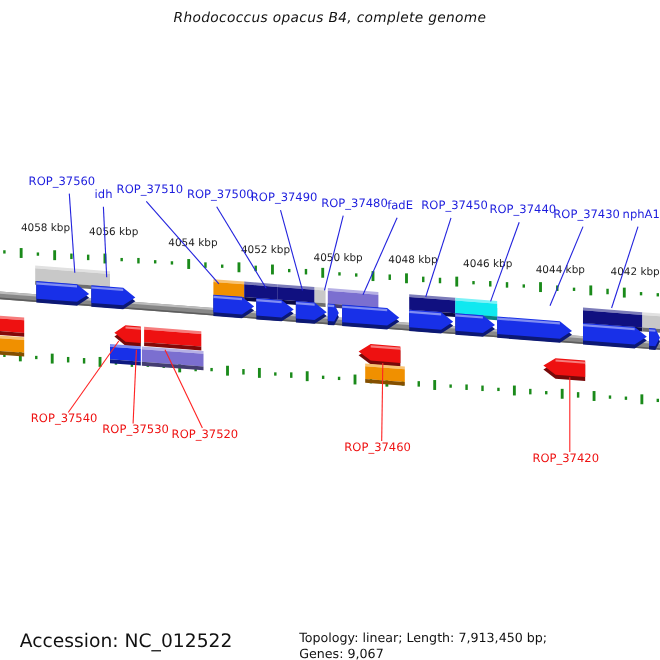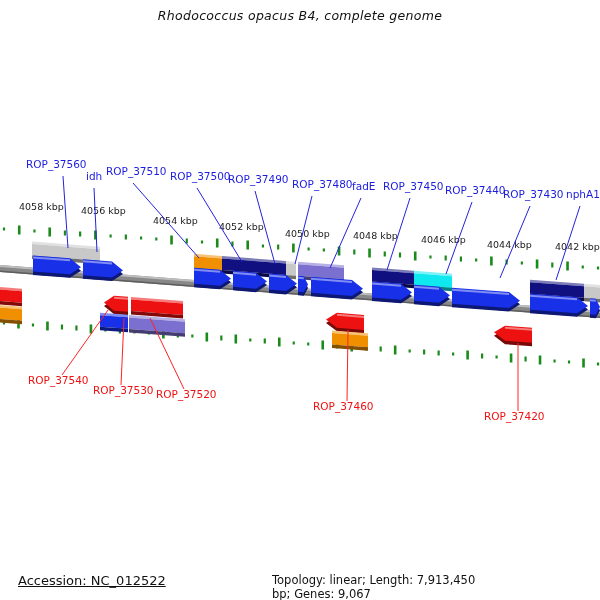--- a/index.html
+++ b/index.html
@@ -1,26 +1,26 @@
 <!DOCTYPE html>
 <html><head>
 <meta charset="utf-8">
 <style>
   html,body{margin:0;padding:0;}
   body{
     width:600px;height:600px;background:#ffffff;
     font-family:"DejaVu Sans","Liberation Sans",sans-serif;
     overflow:hidden;position:relative;
   }
-  #stage{position:absolute;inset:0;width:485px;height:600px;}
+  #stage{position:absolute;inset:0;width:485px;height:600px;padding-left:28px;}
   .title{
     position:absolute;top:8px;left:0;width:600px;text-align:center;
     font-style:italic;font-size:12.5px;color:#111;letter-spacing:.3px;
   }
-  .footer-left{position:absolute;left:18px;top:573px;font-size:13px;color:#111;text-decoration:underline;}
+  .footer-left{position:absolute;left:18px;top:573px;font-size:17px;color:#111;}
   .footer-right{position:absolute;left:272px;top:573px;font-size:11.5px;color:#111;}
   svg{position:absolute;left:0;top:0;}
   .lbl-top{font-size:10.5px;fill:#1c1cdd;font-family:"DejaVu Sans","Liberation Sans",sans-serif;}
   .lbl-bot{font-size:10.5px;fill:#ee1111;font-family:"DejaVu Sans","Liberation Sans",sans-serif;}
   .lbl-scale{font-size:9.5px;fill:#222;font-family:"DejaVu Sans","Liberation Sans",sans-serif;}
   .lead-top{stroke:#2222dd;stroke-width:1;fill:none;}
   .lead-bot{stroke:#ff2222;stroke-width:1;fill:none;}
 </style>
 </head>
 <body>

